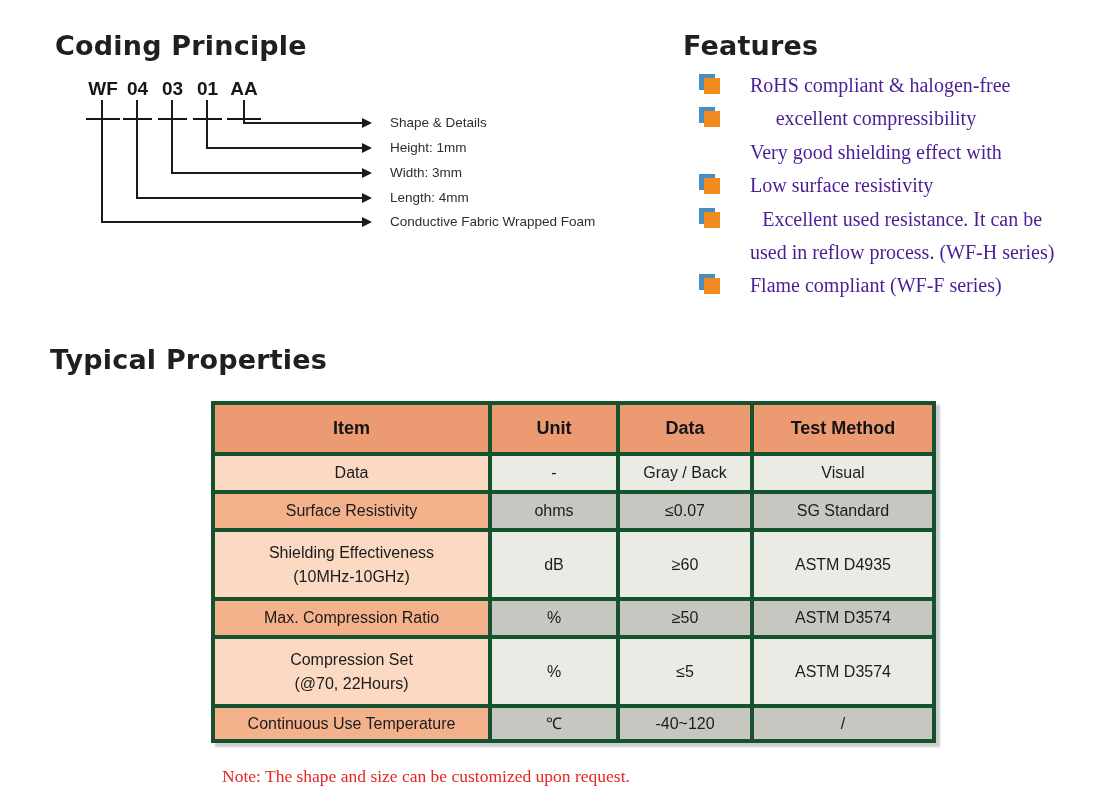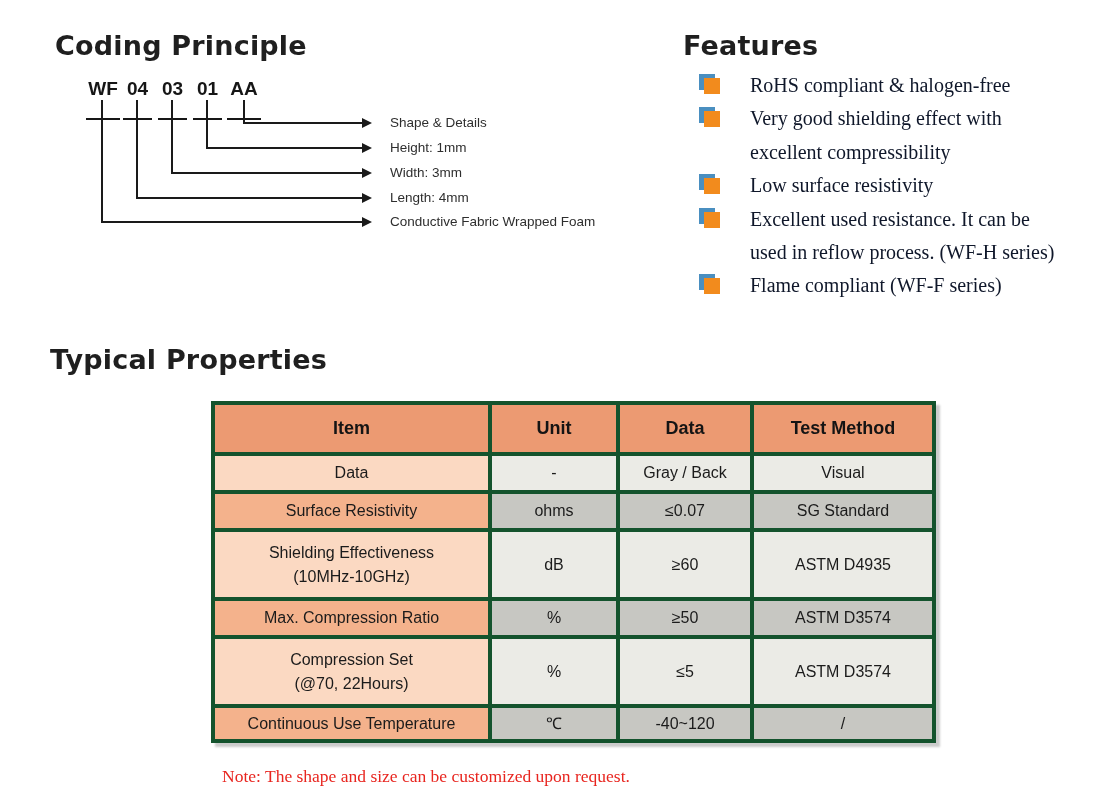--- a/index.html
+++ b/index.html
@@ -75,21 +75,22 @@
   }
   .bullet .sq-orange{
     position:absolute;left:5px;top:4px;
     width:16px;height:16px;
     background:#f28b1d;
   }
   .feature-text{
     margin-left:27px;
     font-family:"Liberation Serif",serif;
     font-size:20px;
-    color:#0f172a;
+    color:#4c1d95;
+    text-align:center;
   }
   .feature-text .line{line-height:33.4px;white-space:nowrap;}
 
   
   #props-table{
     position:absolute;
     left:211px;top:401px;
     border-collapse:collapse;
     table-layout:fixed;
     width:721px;
@@ -182,22 +183,22 @@
       <div class="feature-text">
         <div class="line">RoHS compliant &amp; halogen-free</div>
       </div>
     </div>
     <div class="feature-item">
       <span class="bullet">
           <span class="sq-blue"></span>
           <span class="sq-orange"></span>
         </span>
       <div class="feature-text">
+        <div class="line">excellent compressibility</div>
         <div class="line">Very good shielding effect with</div>
-        <div class="line">excellent compressibility</div>
       </div>
     </div>
     <div class="feature-item">
       <span class="bullet">
           <span class="sq-blue"></span>
           <span class="sq-orange"></span>
         </span>
       <div class="feature-text">
         <div class="line">Low surface resistivity</div>
       </div>

